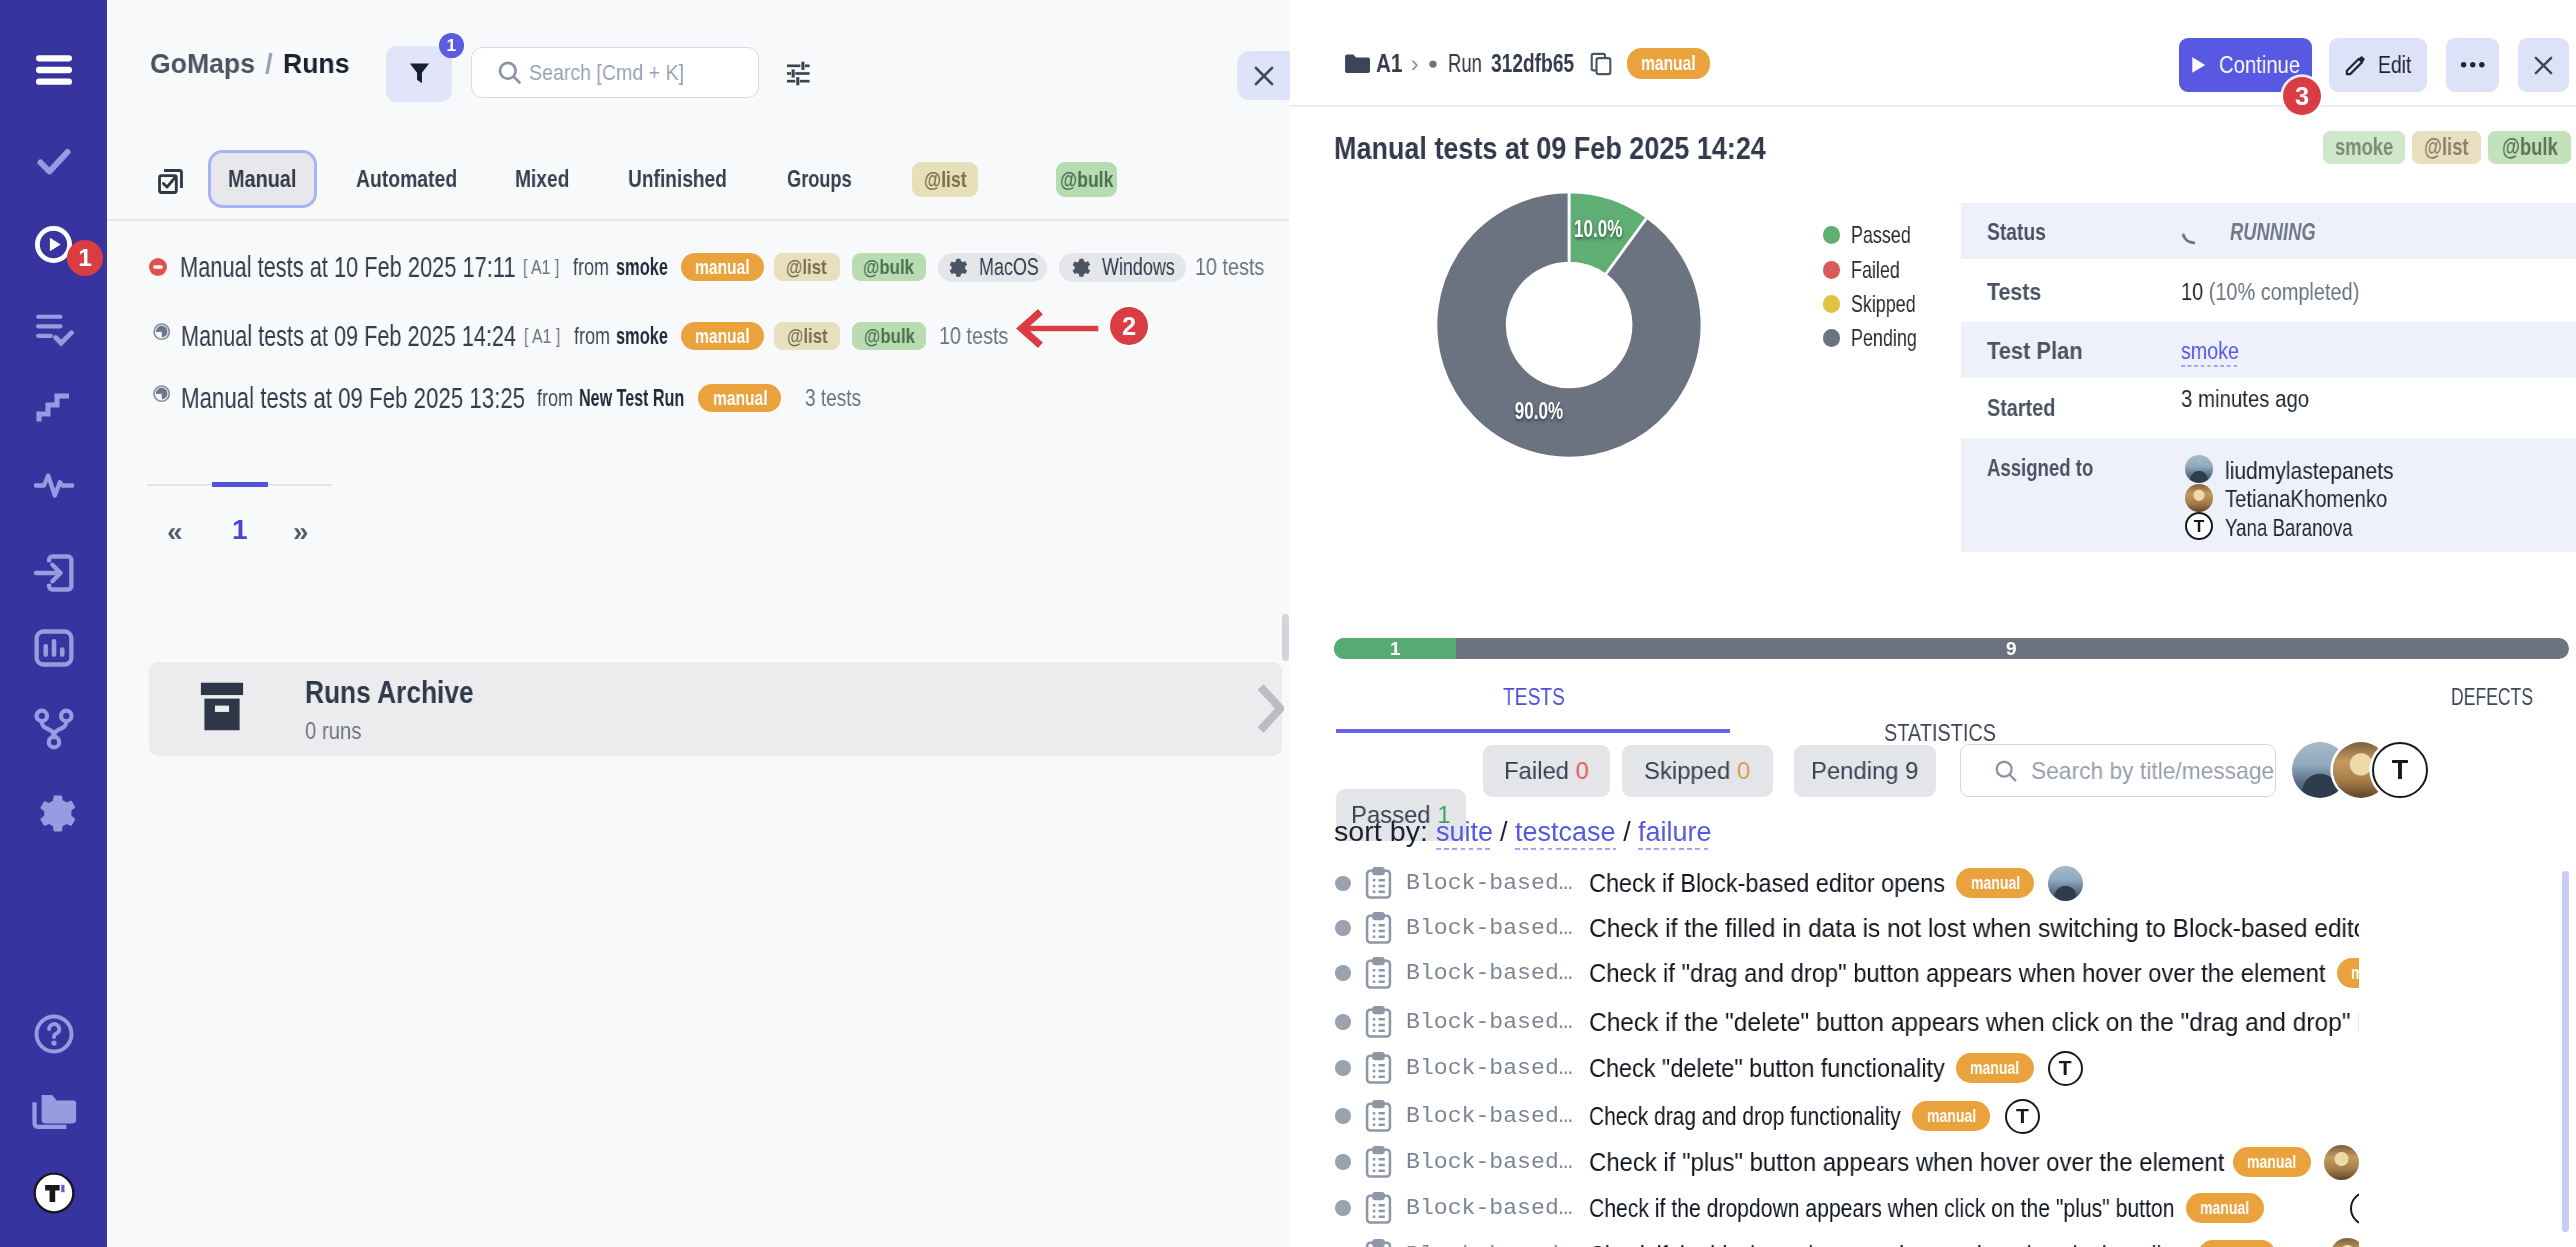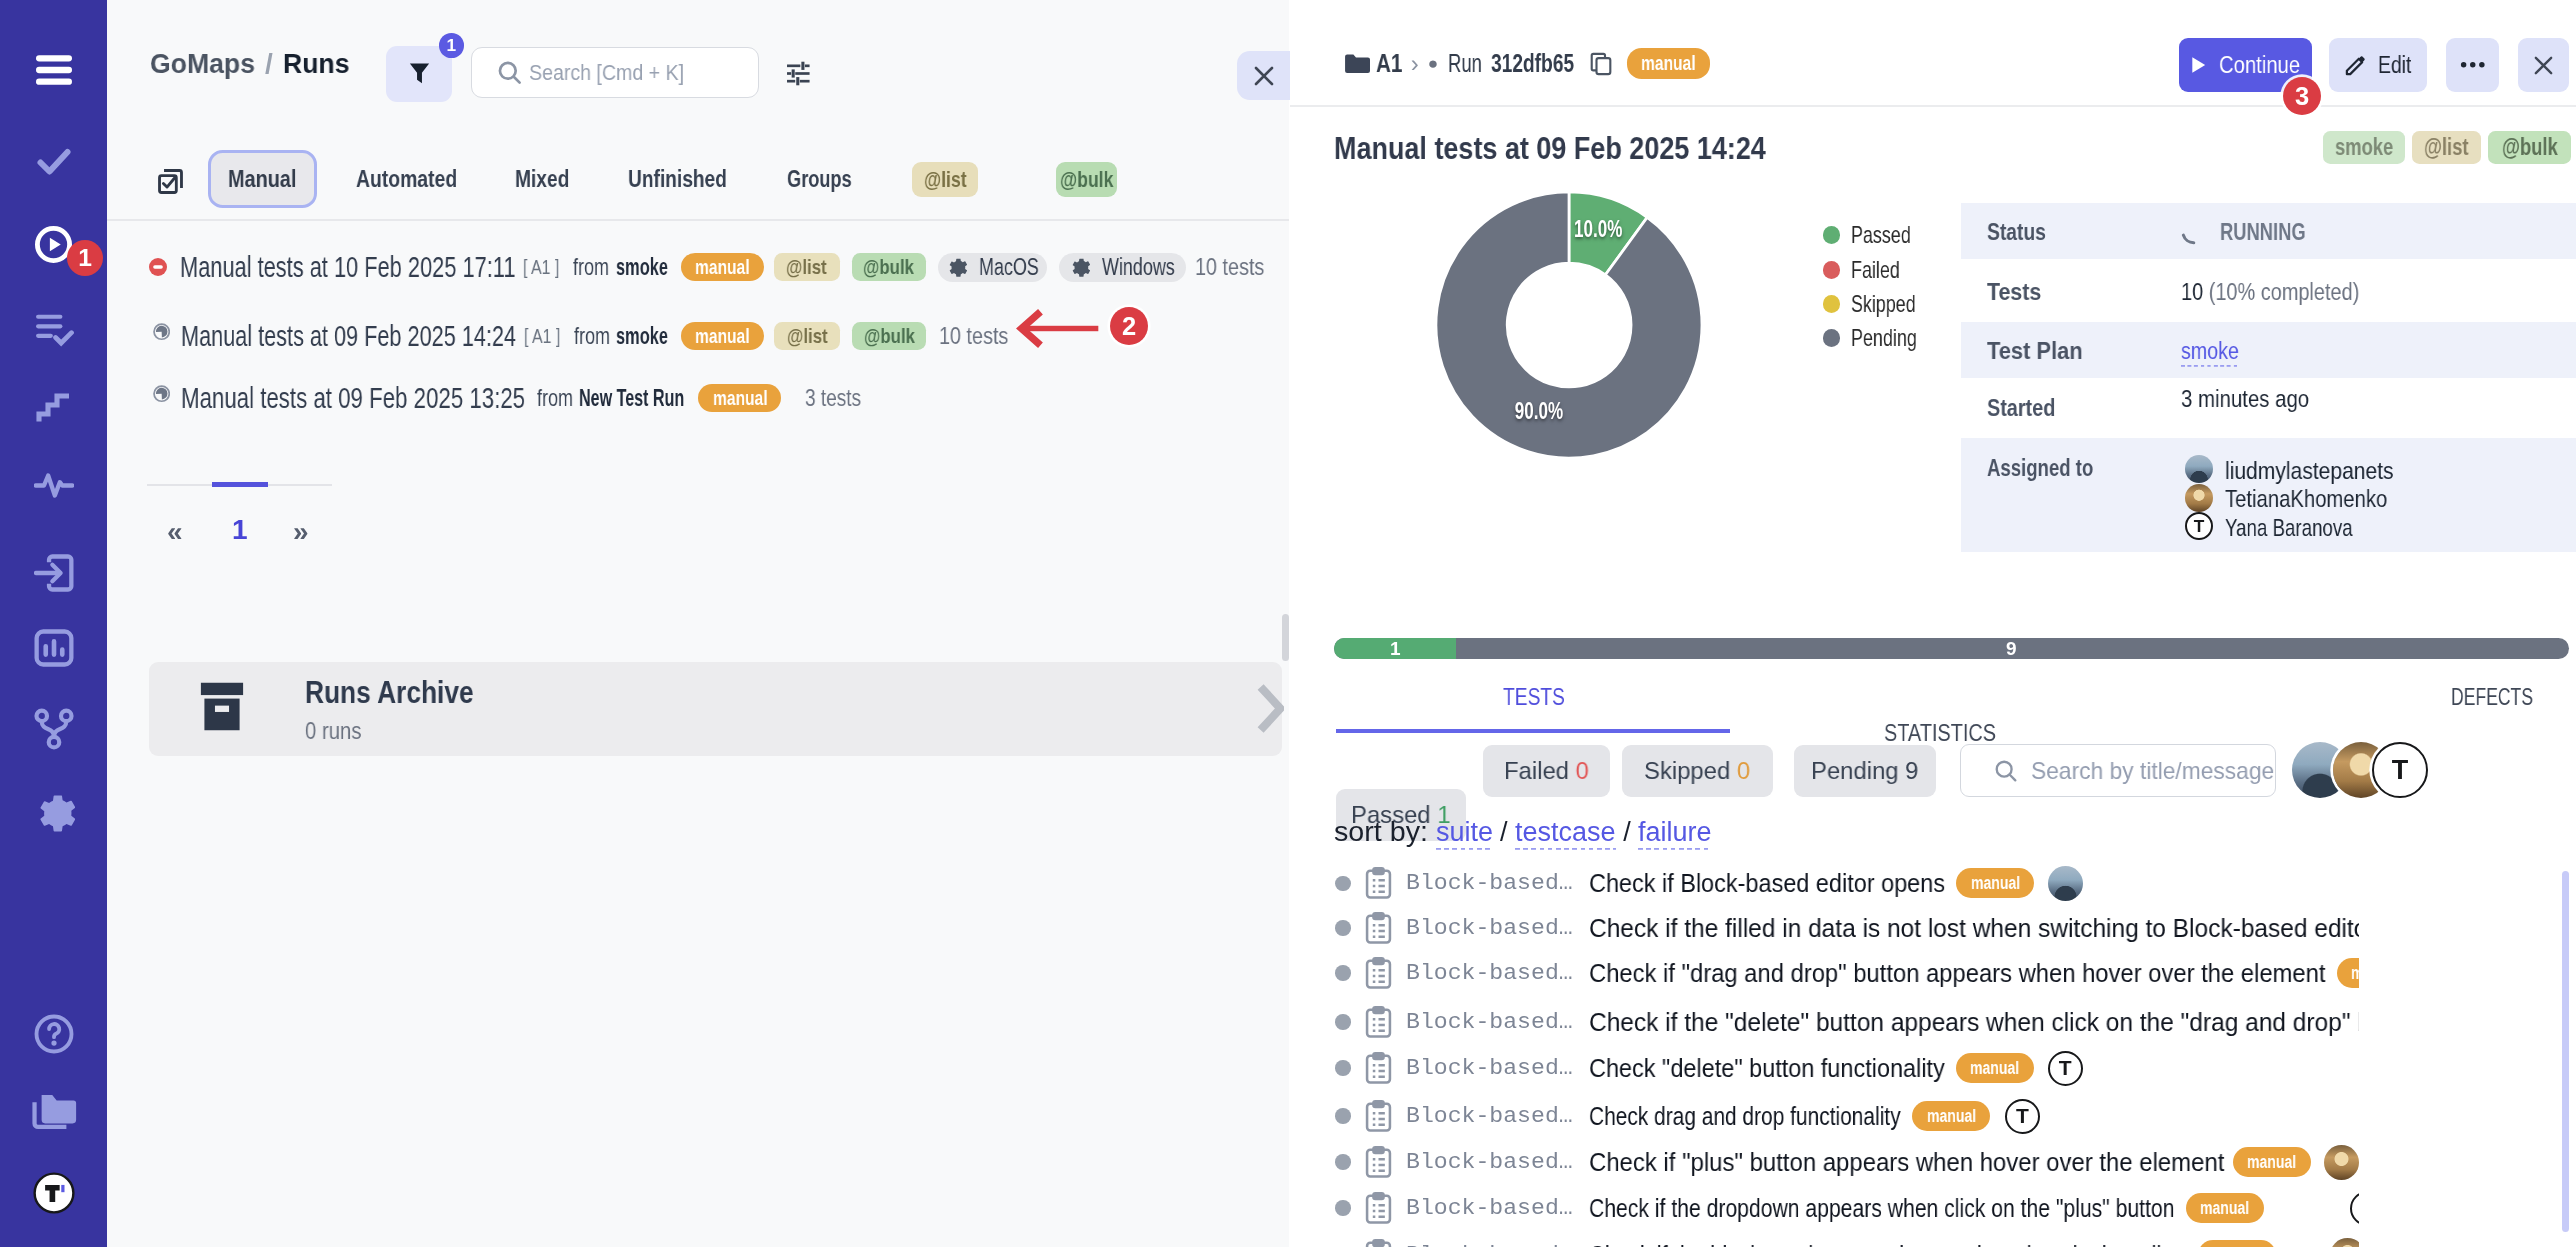--- a/index.html
+++ b/index.html
@@ -470,21 +470,21 @@
     <div class="leg" style="left:533px; top:324px;">
         <span class="dot" style="background:#6b7280;"></span>
         <span class="sx" style="transform: scaleX(0.747368) translateZ(0px); transform-origin: left center; margin-right: -22px;">Pending</span>
       </div>
 
     <div class="strow" style="top:203px; height:56px; background:#eef1fa;">
       <div class="lbl" style="top:14.6px;"><span class="sx" style="transform: scaleX(0.783133) translateZ(0px); transform-origin: left center; margin-right: -16.4px;">Status</span></div>
       <svg class="abs" style="left:220px; top:16.4px;" width="25.5" height="25.5" viewBox="0 0 28 28">
           <path d="M14 26 A 12 12 0 0 1 2.6 17.7" fill="none" stroke="#6f7888" stroke-width="3.4" stroke-linecap="round"></path>
         </svg>
-      <div class="val" style="left:259px; top:14.6px; font-weight:bold; color:#6f7888;"><span class="sx" style="transform: scaleX(0.746032) translateZ(0px); transform-origin: left center; margin-right: -29px;">RUNNING</span></div>
+      <div class="val" style="left:269px; top:14.6px; font-weight:bold; color:#6f7888;font-style:italic;"><span class="sx" style="transform: scaleX(0.746032) translateZ(0px); transform-origin: left center; margin-right: -29px;">RUNNING</span></div>
     </div>
     <div class="strow" style="top:260px; height:63px;">
       <div class="lbl" style="top:18px;"><span class="sx" style="transform: scaleX(0.869565) translateZ(0px); transform-origin: left center; margin-right: -8.2px;">Tests</span></div>
       <div class="val" style="top:18px;"><span class="sx" style="transform: scaleX(0.809917) translateZ(0px); transform-origin: left center; margin-right: -42px;">10 <span style="color:#6b7280;">(10% completed)</span></span></div>
     </div>
     <div class="strow" style="top:322px; height:56px; background:#eef1fa;">
       <div class="lbl" style="top:14.6px;"><span class="sx" style="transform: scaleX(0.889831) translateZ(0px); transform-origin: left center; margin-right: -12px;">Test Plan</span></div>
       <div class="val" style="top:14.6px; color:#5558e3;"><span class="sx" style="padding-bottom: 1.8px; background-image: repeating-linear-gradient(90deg, rgb(154, 157, 240) 0px, rgb(154, 157, 240) 4.6px, transparent 4.6px, transparent 8.2px); background-size: 100% 1.8px; background-position: left bottom; background-repeat: no-repeat; transform: scaleX(0.8) translateZ(0px); transform-origin: left center; margin-right: -14.6px;">smoke</span></div>
     </div>
     <div class="strow" style="top:378px; height:60px;">

